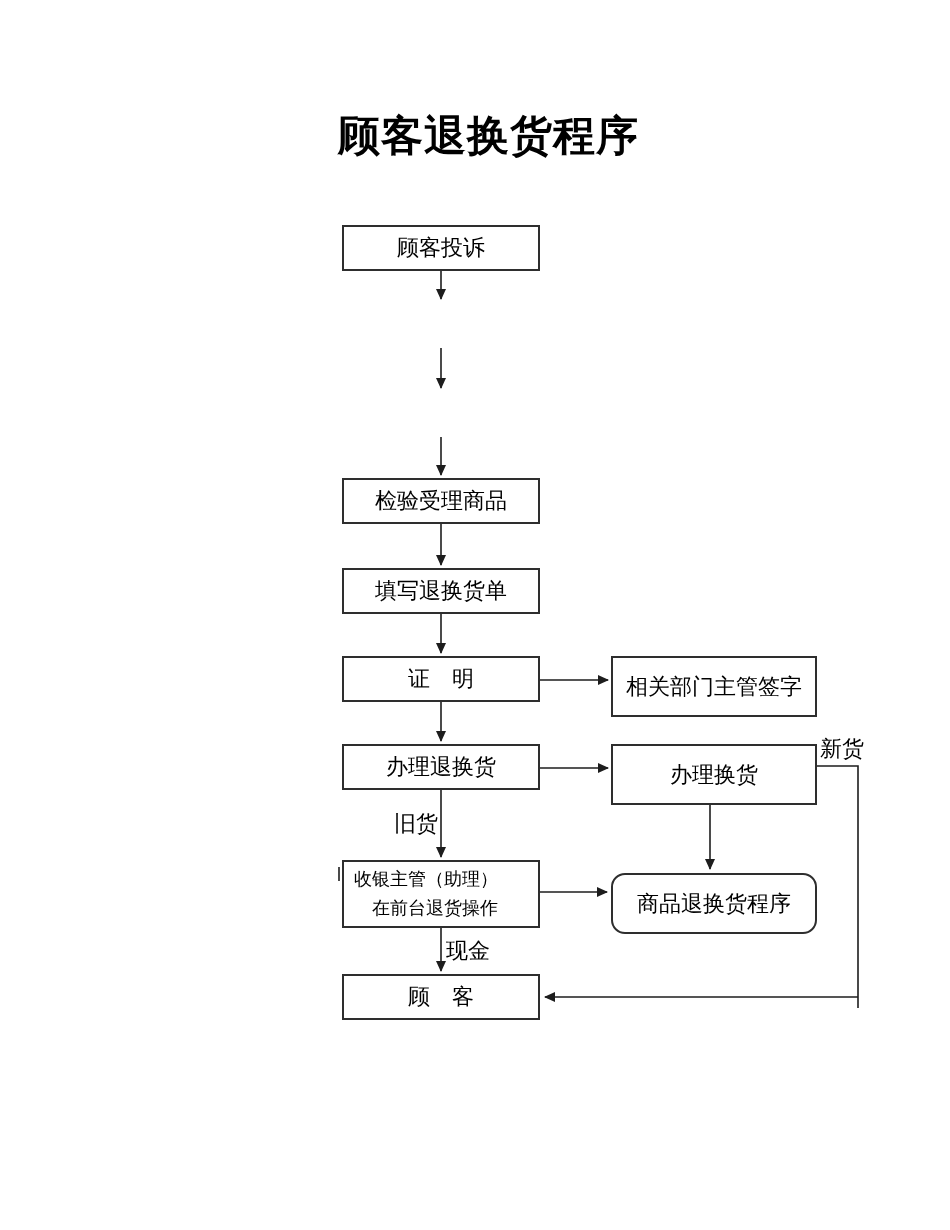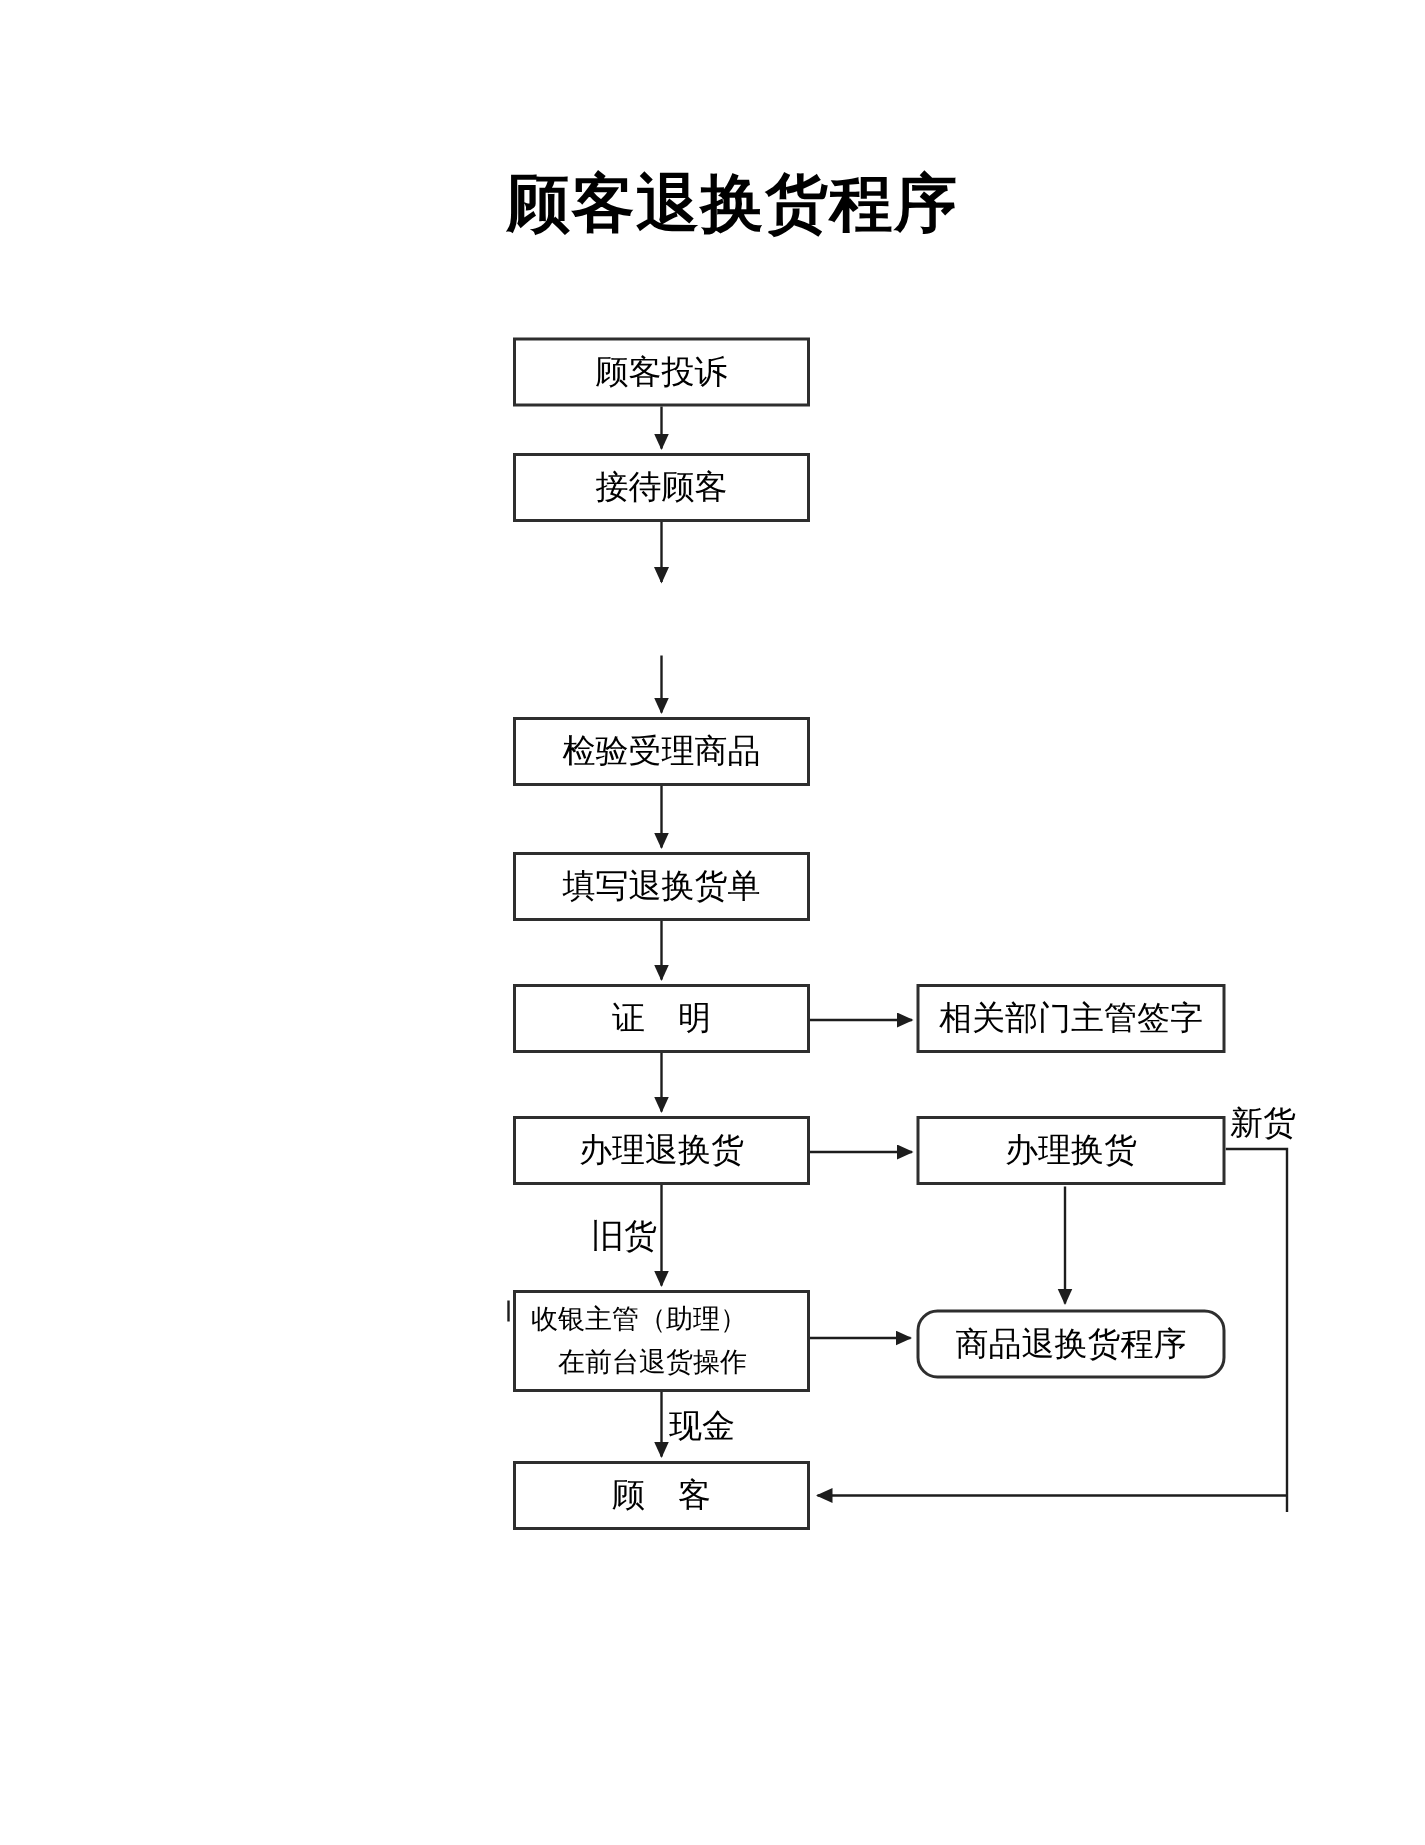--- a/index.html
+++ b/index.html
@@ -36,21 +36,21 @@
     background: #ffffff;
     display: flex;
     align-items: center;
     justify-content: center;
     font-size: 22px;
     line-height: 26px;
     text-align: center;
     white-space: pre-line;
   }
   .col-l { left: 342px; width: 198px; height: 46px; }
-  .col-r { left: 611px; width: 206px; height: 46px; }
+  .col-r { left: 611px; width: 206px; height: 61px; }
   #node-customer-complaint   { top: 213px; margin-top: 12px; }
   #node-receive-customer     { top: 302px; }
   #node-check-conditions     { top: 391px; }
   #node-check-goods          { top: 478px; text-align: right; }
   #node-fill-form            { top: 568px; }
   #node-certificate          { top: 656px; }
   #node-process-return       { top: 744px; }
   #node-cashier {
     top: 860px; height: 68px;
     justify-content: flex-start;
@@ -99,21 +99,20 @@
       <path d="M540,768 L608,768" marker-end="url(#ah)"></path>
       <path d="M540,892 L607,892" marker-end="url(#ah)"></path>
       <path d="M710,791 L710,869" marker-end="url(#ah)"></path>
       <path d="M817,766 L858,766 L858,1008"></path>
       <path d="M858,997 L545,997" marker-end="url(#ah)"></path>
       <path d="M339,867 L339,881"></path>
     </g>
   </svg>
 
   <div class="box col-l" id="node-customer-complaint">顾客投诉</div>
-  <div class="box col-l" id="node-receive-customer">接待顾客</div>
   <div class="box col-l" id="node-check-goods">检验受理商品</div>
   <div class="box col-l" id="node-fill-form">填写退换货单</div>
   <div class="box col-l" id="node-certificate">证　明</div>
   <div class="box col-l" id="node-process-return">办理退换货</div>
   <div class="box col-l" id="node-cashier">收银主管（助理）
 在前台退货操作</div>
   <div class="box col-l" id="node-customer">顾　客</div>
 
   <div class="box col-r" id="node-signature">相关部门主管签字</div>
   <div class="box col-r" id="node-process-exchange">办理换货</div>

